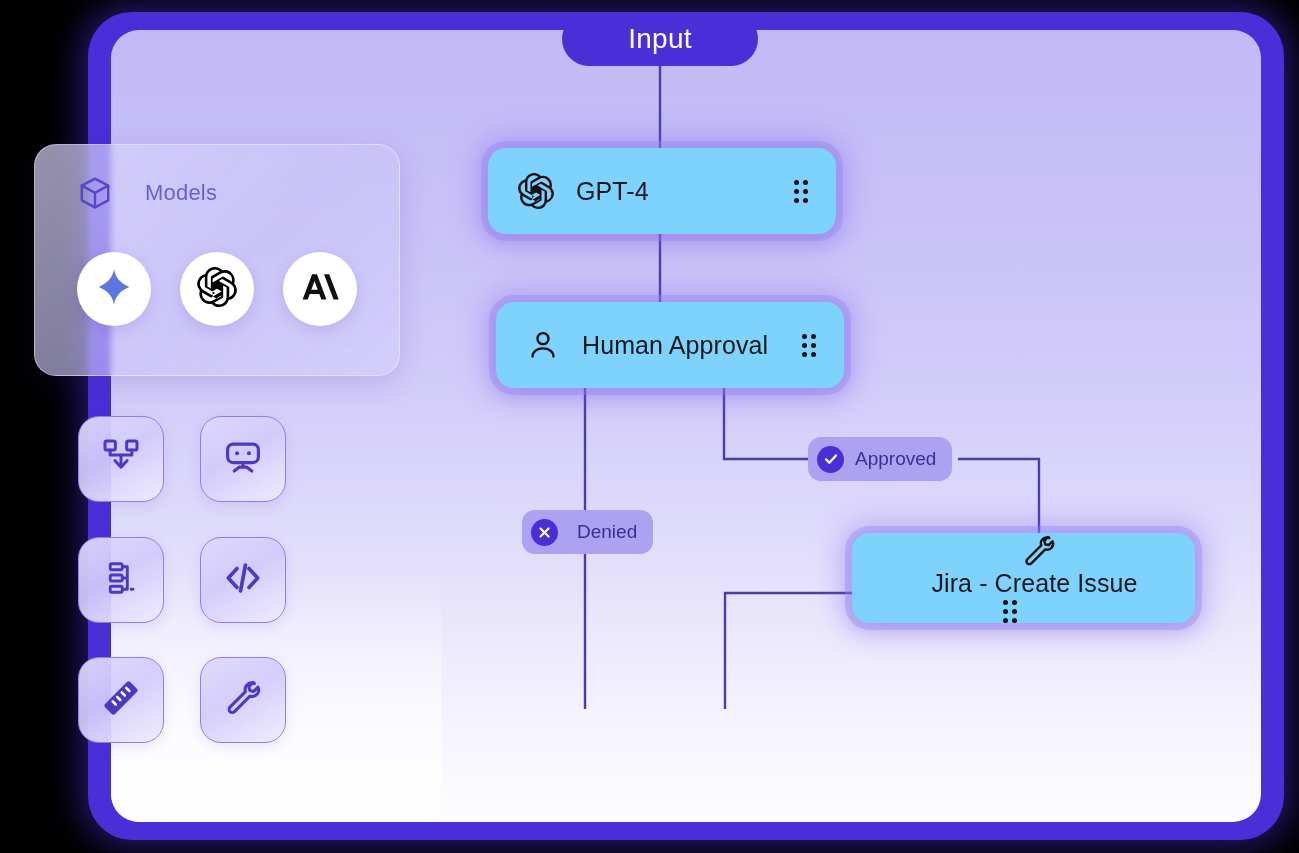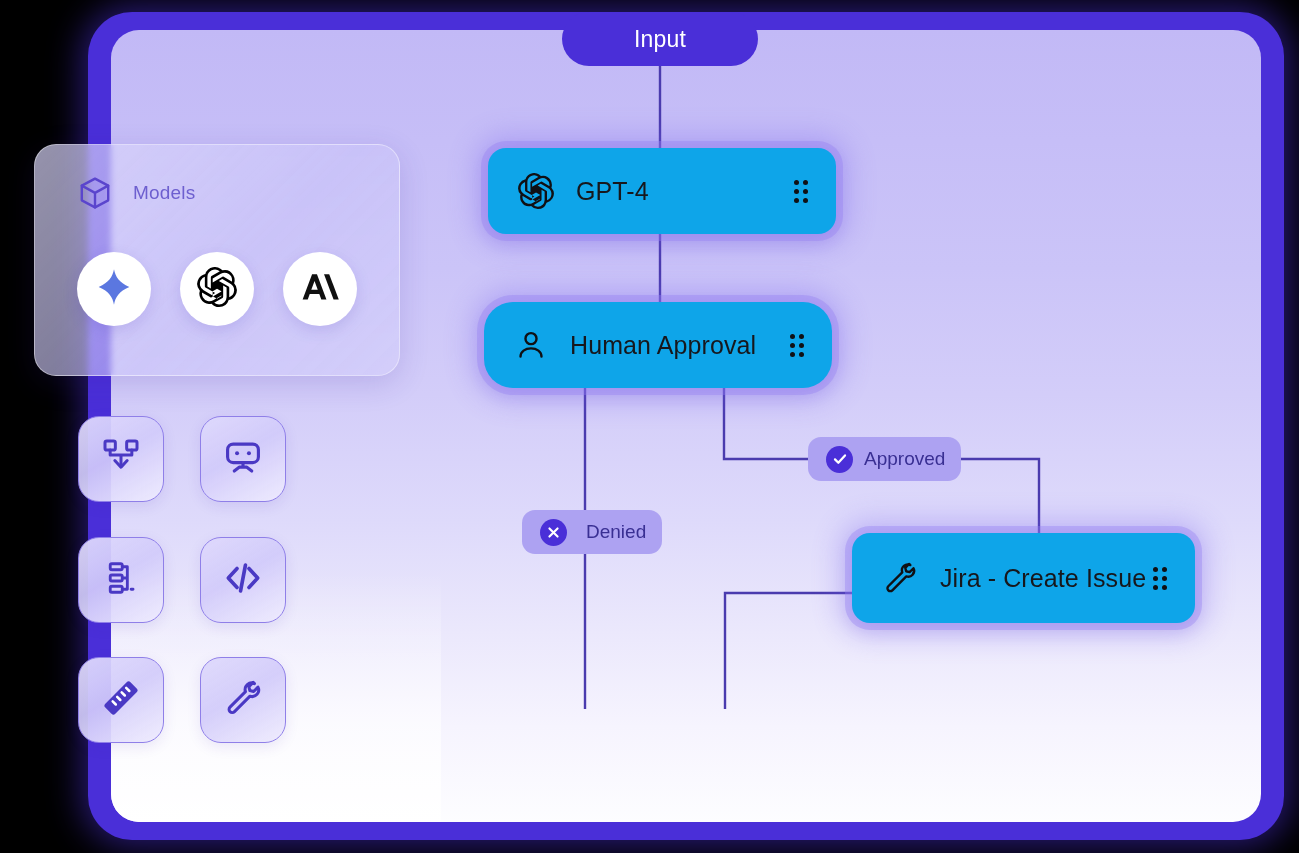--- a/index.html
+++ b/index.html
@@ -59,21 +59,21 @@
     width: 1299px;
     height: 853px;
     pointer-events: none;
   }
 
   
   .node {
     position: absolute;
     display: flex;
     align-items: center;
-    background: #0ea5e9;
+    background: #7dd3fc;
     border-radius: 18px;
     box-shadow:
       0 0 0 7px rgba(150,130,242,0.38),
       0 0 26px 14px rgba(124,98,238,0.30),
       0 6px 18px rgba(70,44,180,0.14);
   }
   .node-icon {
     display: flex;
     align-items: center;
     justify-content: center;
@@ -100,47 +100,47 @@
   }
   .drag-handle i {
     display: block;
     width: 5px; height: 5px;
     border-radius: 50%;
     background: #101014;
   }
 
   
   #node-gpt4        { left: 488px; top: 148px; width: 348px; height: 86px; }
-  #node-approval    { left: 484px; top: 302px; width: 348px; height: 86px; border-radius: 29px; }
-  #node-jira        { left: 852px; top: 533px; width: 343px; height: 90px; }
+  #node-approval    { left: 496px; top: 302px; width: 348px; height: 86px; }
+  #node-jira        { left: 852px; top: 533px; width: 343px; height: 90px; flex-direction: column; }
 
   
   .terminal {
     position: absolute;
     display: flex;
     align-items: center;
     justify-content: center;
     background: #4A2FD8;
     color: #ffffff;
-    font-size: 23px;
+    font-size: 28px;
     border-radius: 34px;
     letter-spacing: 0.2px;
   }
   #terminal-input  { left: 562px; top: 12px;  width: 196px; height: 54px; }
   #terminal-output { left: 562px; top: 709px; width: 196px; height: 54px; }
 
   
   .badge {
     position: absolute;
     display: flex;
     align-items: center;
     background: #ada2f2;
     border-radius: 13px;
     height: 44px;
-    padding: 0 16px 0 18px;
+    padding: 0 16px 0 9px;
   }
   .badge-mark {
     flex: 0 0 auto;
     width: 27px; height: 27px;
     border-radius: 50%;
     background: #4A2FD8;
     display: flex;
     align-items: center;
     justify-content: center;
     color: #ffffff;
@@ -173,22 +173,22 @@
   }
   .models-head {
     position: absolute;
     left: 42px;
     top: 30px;
     display: flex;
     align-items: center;
   }
   .models-head .cube { color: #5a45cd; display: flex; }
   .models-title {
-    margin-left: 20px;
-    font-size: 19px;
+    margin-left: 32px;
+    font-size: 22px;
     color: #6d5fcf;
     letter-spacing: 0.2px;
   }
   .model-circles {
     position: absolute;
     left: 42px;
     top: 107px;
     display: flex;
     gap: 29px;
   }

